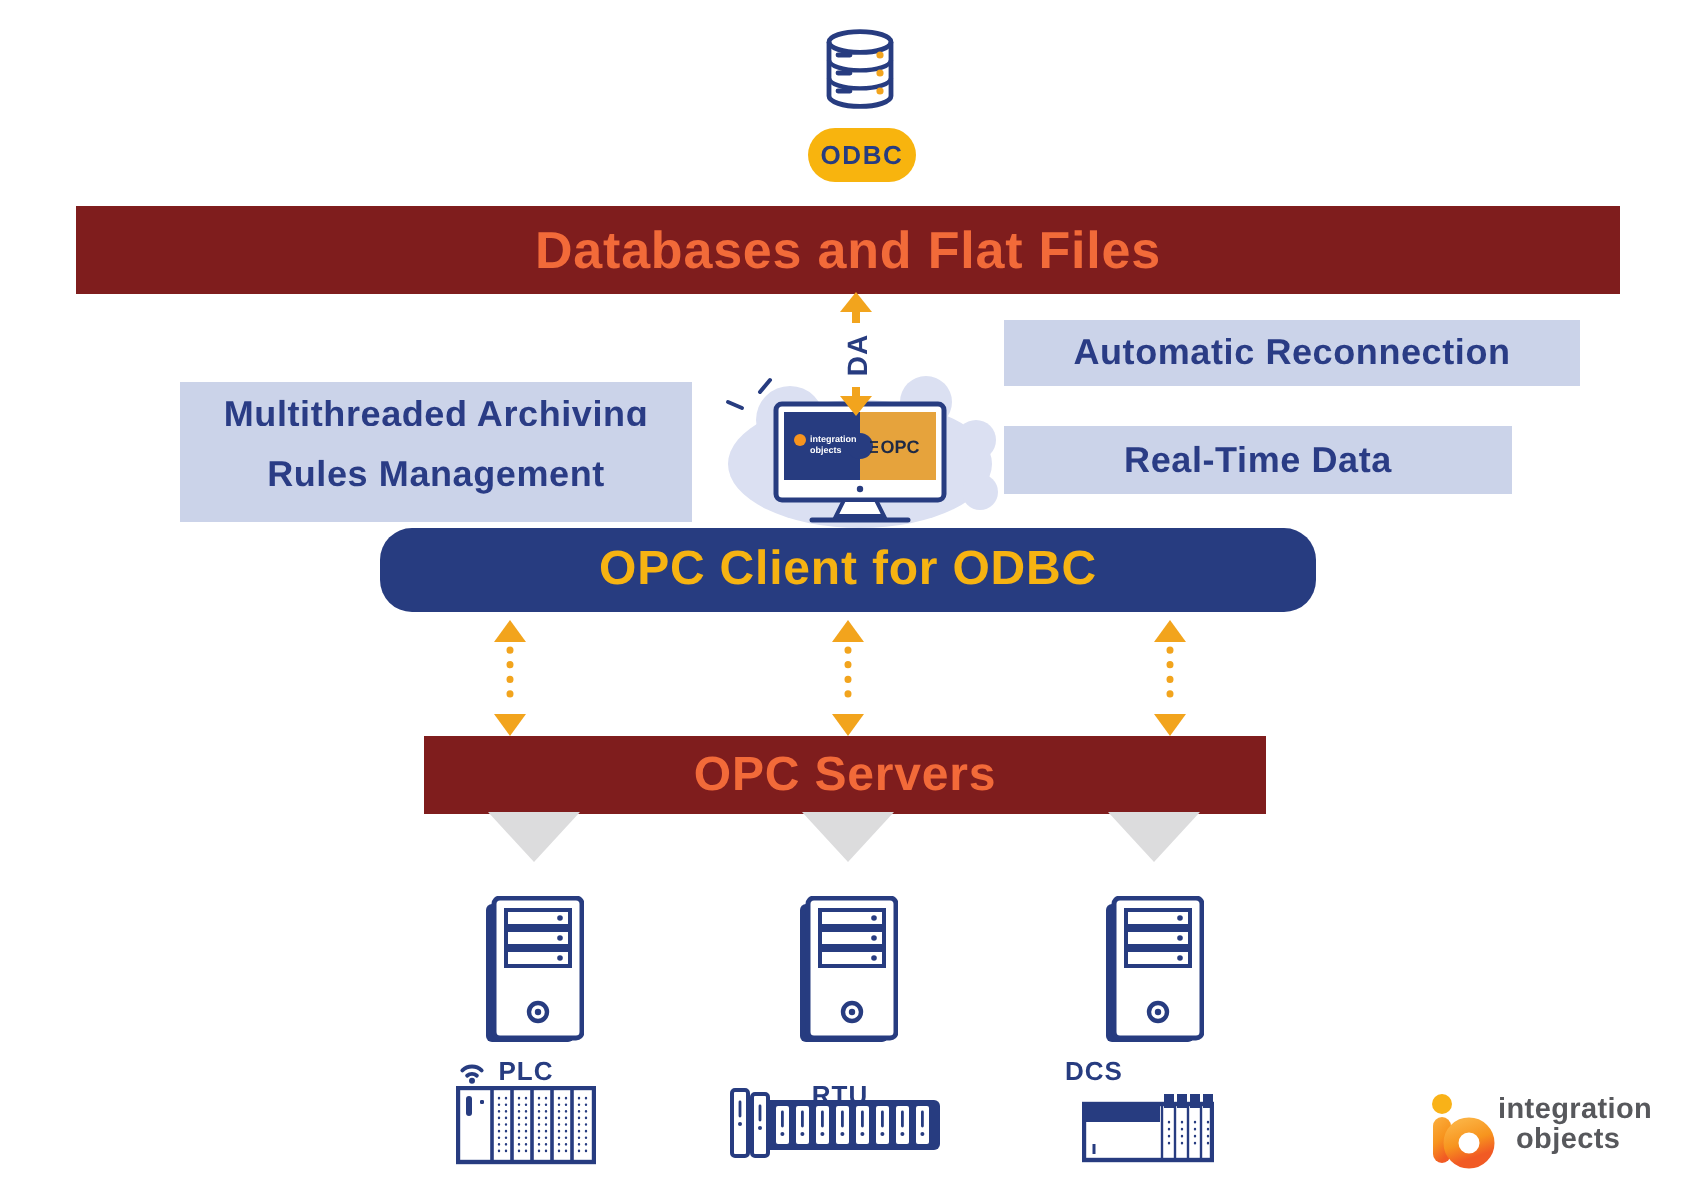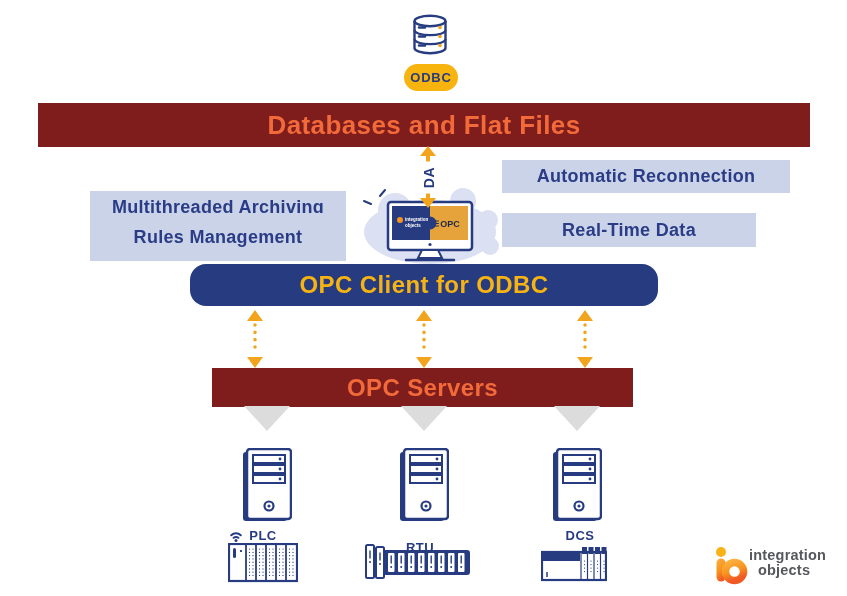--- a/index.html
+++ b/index.html
@@ -270,21 +270,21 @@
         <circle cx="36.2" cy="24" r="1"></circle>
         <circle cx="46.2" cy="24" r="1"></circle>
       <circle cx="56.2" cy="24" r="1"></circle>
         <circle cx="66.2" cy="24" r="1"></circle>
         <circle cx="76.2" cy="24" r="1"></circle>
       <circle cx="86.2" cy="24" r="1"></circle>
         <circle cx="96.2" cy="24" r="1"></circle>
     </g>
   </svg>
 
-  <div class="device-label" style="left:565px;top:528px;width:30px;">DCS</div>
+  <div class="device-label" style="left:532px;top:528px;width:30px;">DCS</div>
   <svg class="abs" style="left:541px;top:543px;" width="66" height="40" viewBox="0 0 66 40">
     <rect x="1" y="9" width="64" height="28" fill="#fff" stroke="#273c80" stroke-width="2.2"></rect>
     <rect x="1" y="9" width="38" height="9" fill="#273c80"></rect>
     <line x1="6" y1="29" x2="6" y2="34" stroke="#273c80" stroke-width="1.5"></line>
     <g fill="#273c80">
       <rect x="41" y="4" width="5" height="7"></rect>
         <rect x="47.5" y="4" width="5" height="7"></rect>
       <rect x="54" y="4" width="5" height="7"></rect>
         <rect x="60.5" y="4" width="5" height="7"></rect>
     </g>

